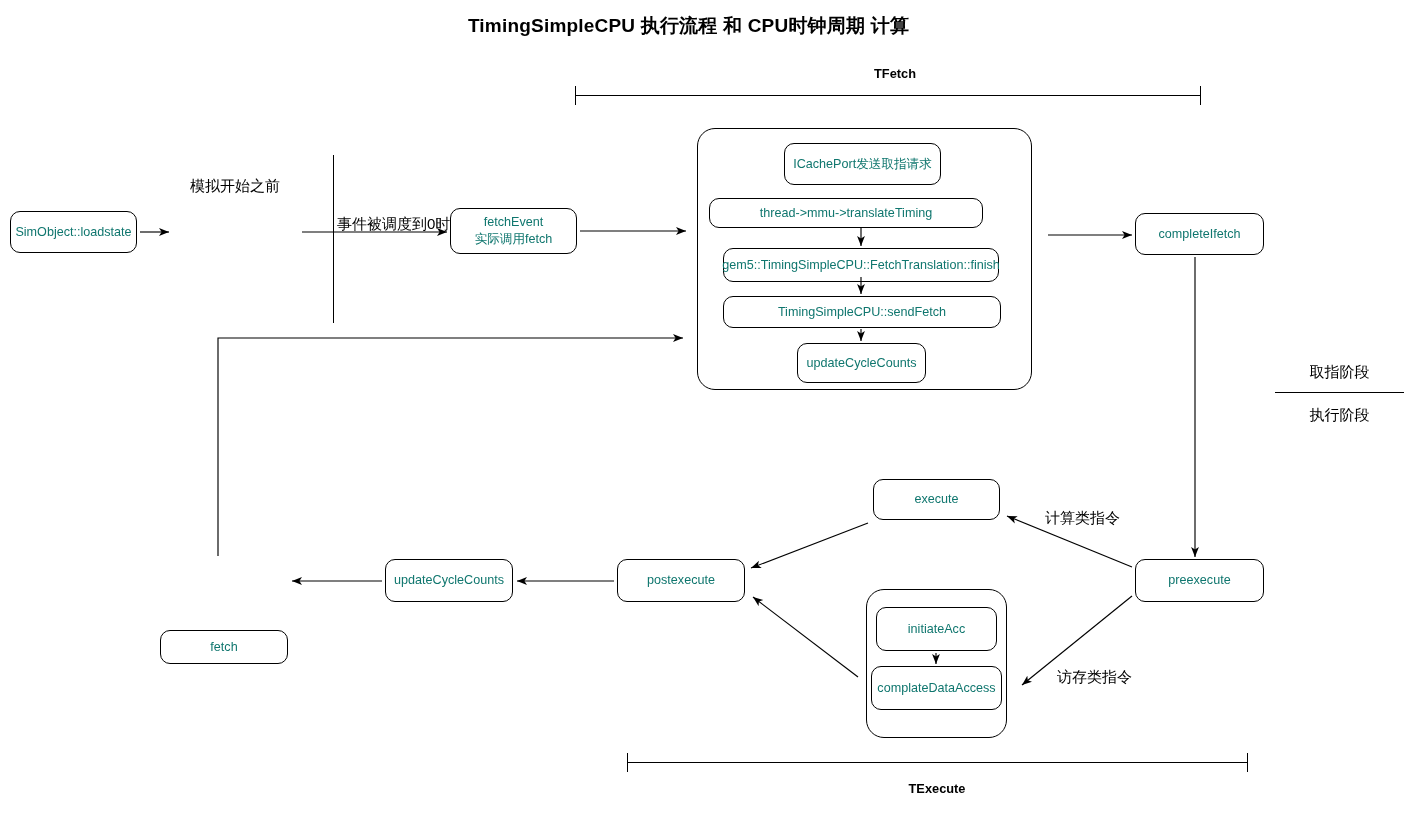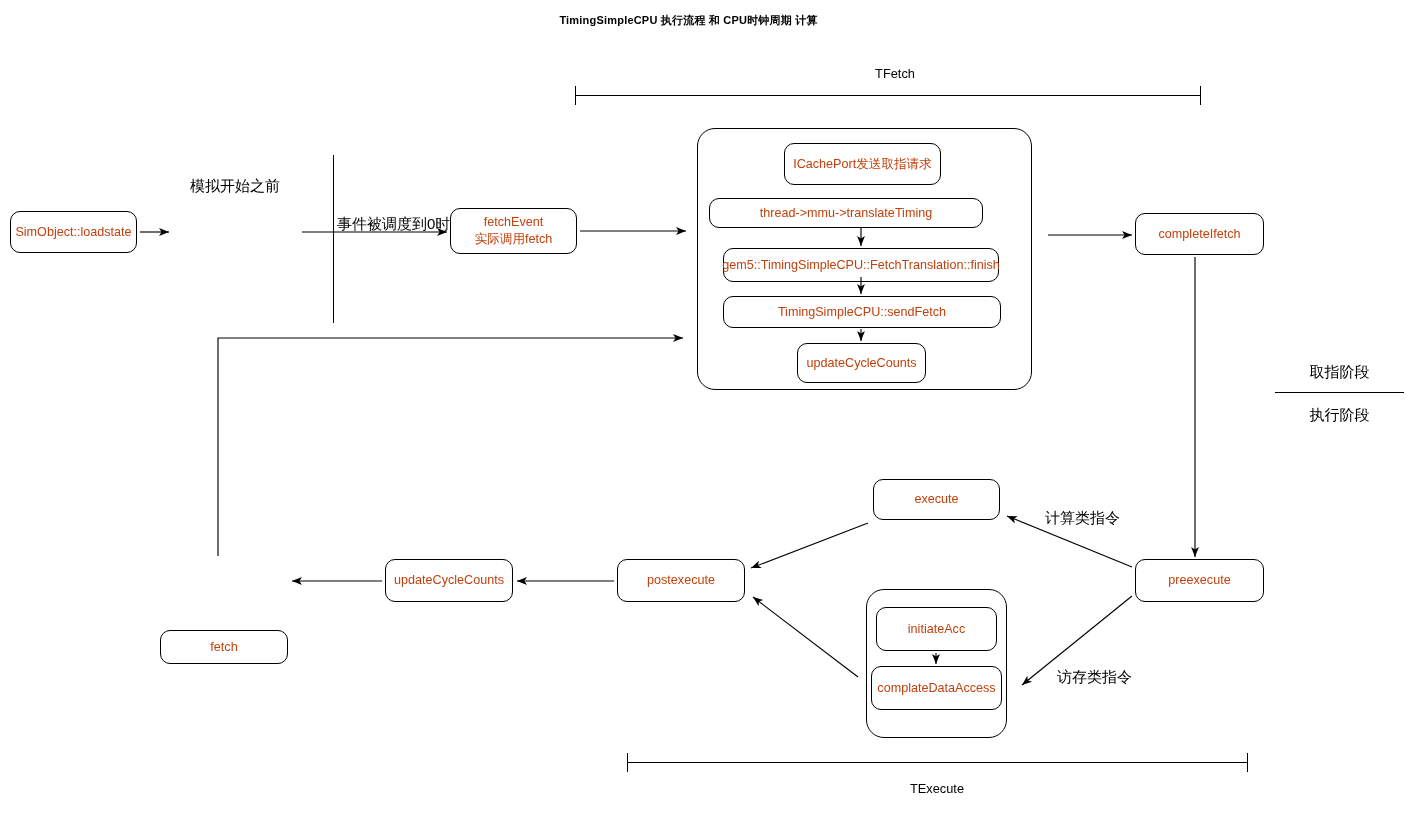--- a/index.html
+++ b/index.html
@@ -18,58 +18,58 @@
     overflow: hidden;
     background: #ffffff;
   }
   
   .title {
     position: absolute;
     left: 0;
     top: 13px;
     width: 1377px;
     text-align: center;
-    font-size: 11px;
+    font-size: 19px;
     font-weight: bold;
     letter-spacing: 0.2px;
     white-space: nowrap;
   }
   
   .node {
     position: absolute;
     box-sizing: border-box;
     border: 1.15px solid #000000;
     border-radius: 10px;
     background: #ffffff;
     display: flex;
     align-items: center;
     justify-content: center;
     text-align: center;
     font-size: 12.6px;
     line-height: 1.32;
-    color: #c2410c;
+    color: #0f766e;
     padding: 14px 5px;
     white-space: pre-line;
   }
   .group-box {
     position: absolute;
     box-sizing: border-box;
     border: 1.15px solid #000000;
     border-radius: 18px;
     background: #ffffff;
   }
   
   .label {
     position: absolute;
     font-size: 15px;
     white-space: nowrap;
     color: #000000;
   }
   .label.bold {
-    font-weight: normal;
+    font-weight: bold;
     font-size: 12.8px;
   }
   .label.center {
     text-align: center;
   }
   
   .hline {
     position: absolute;
     height: 0;
     border-top: 1.15px solid #000000;

